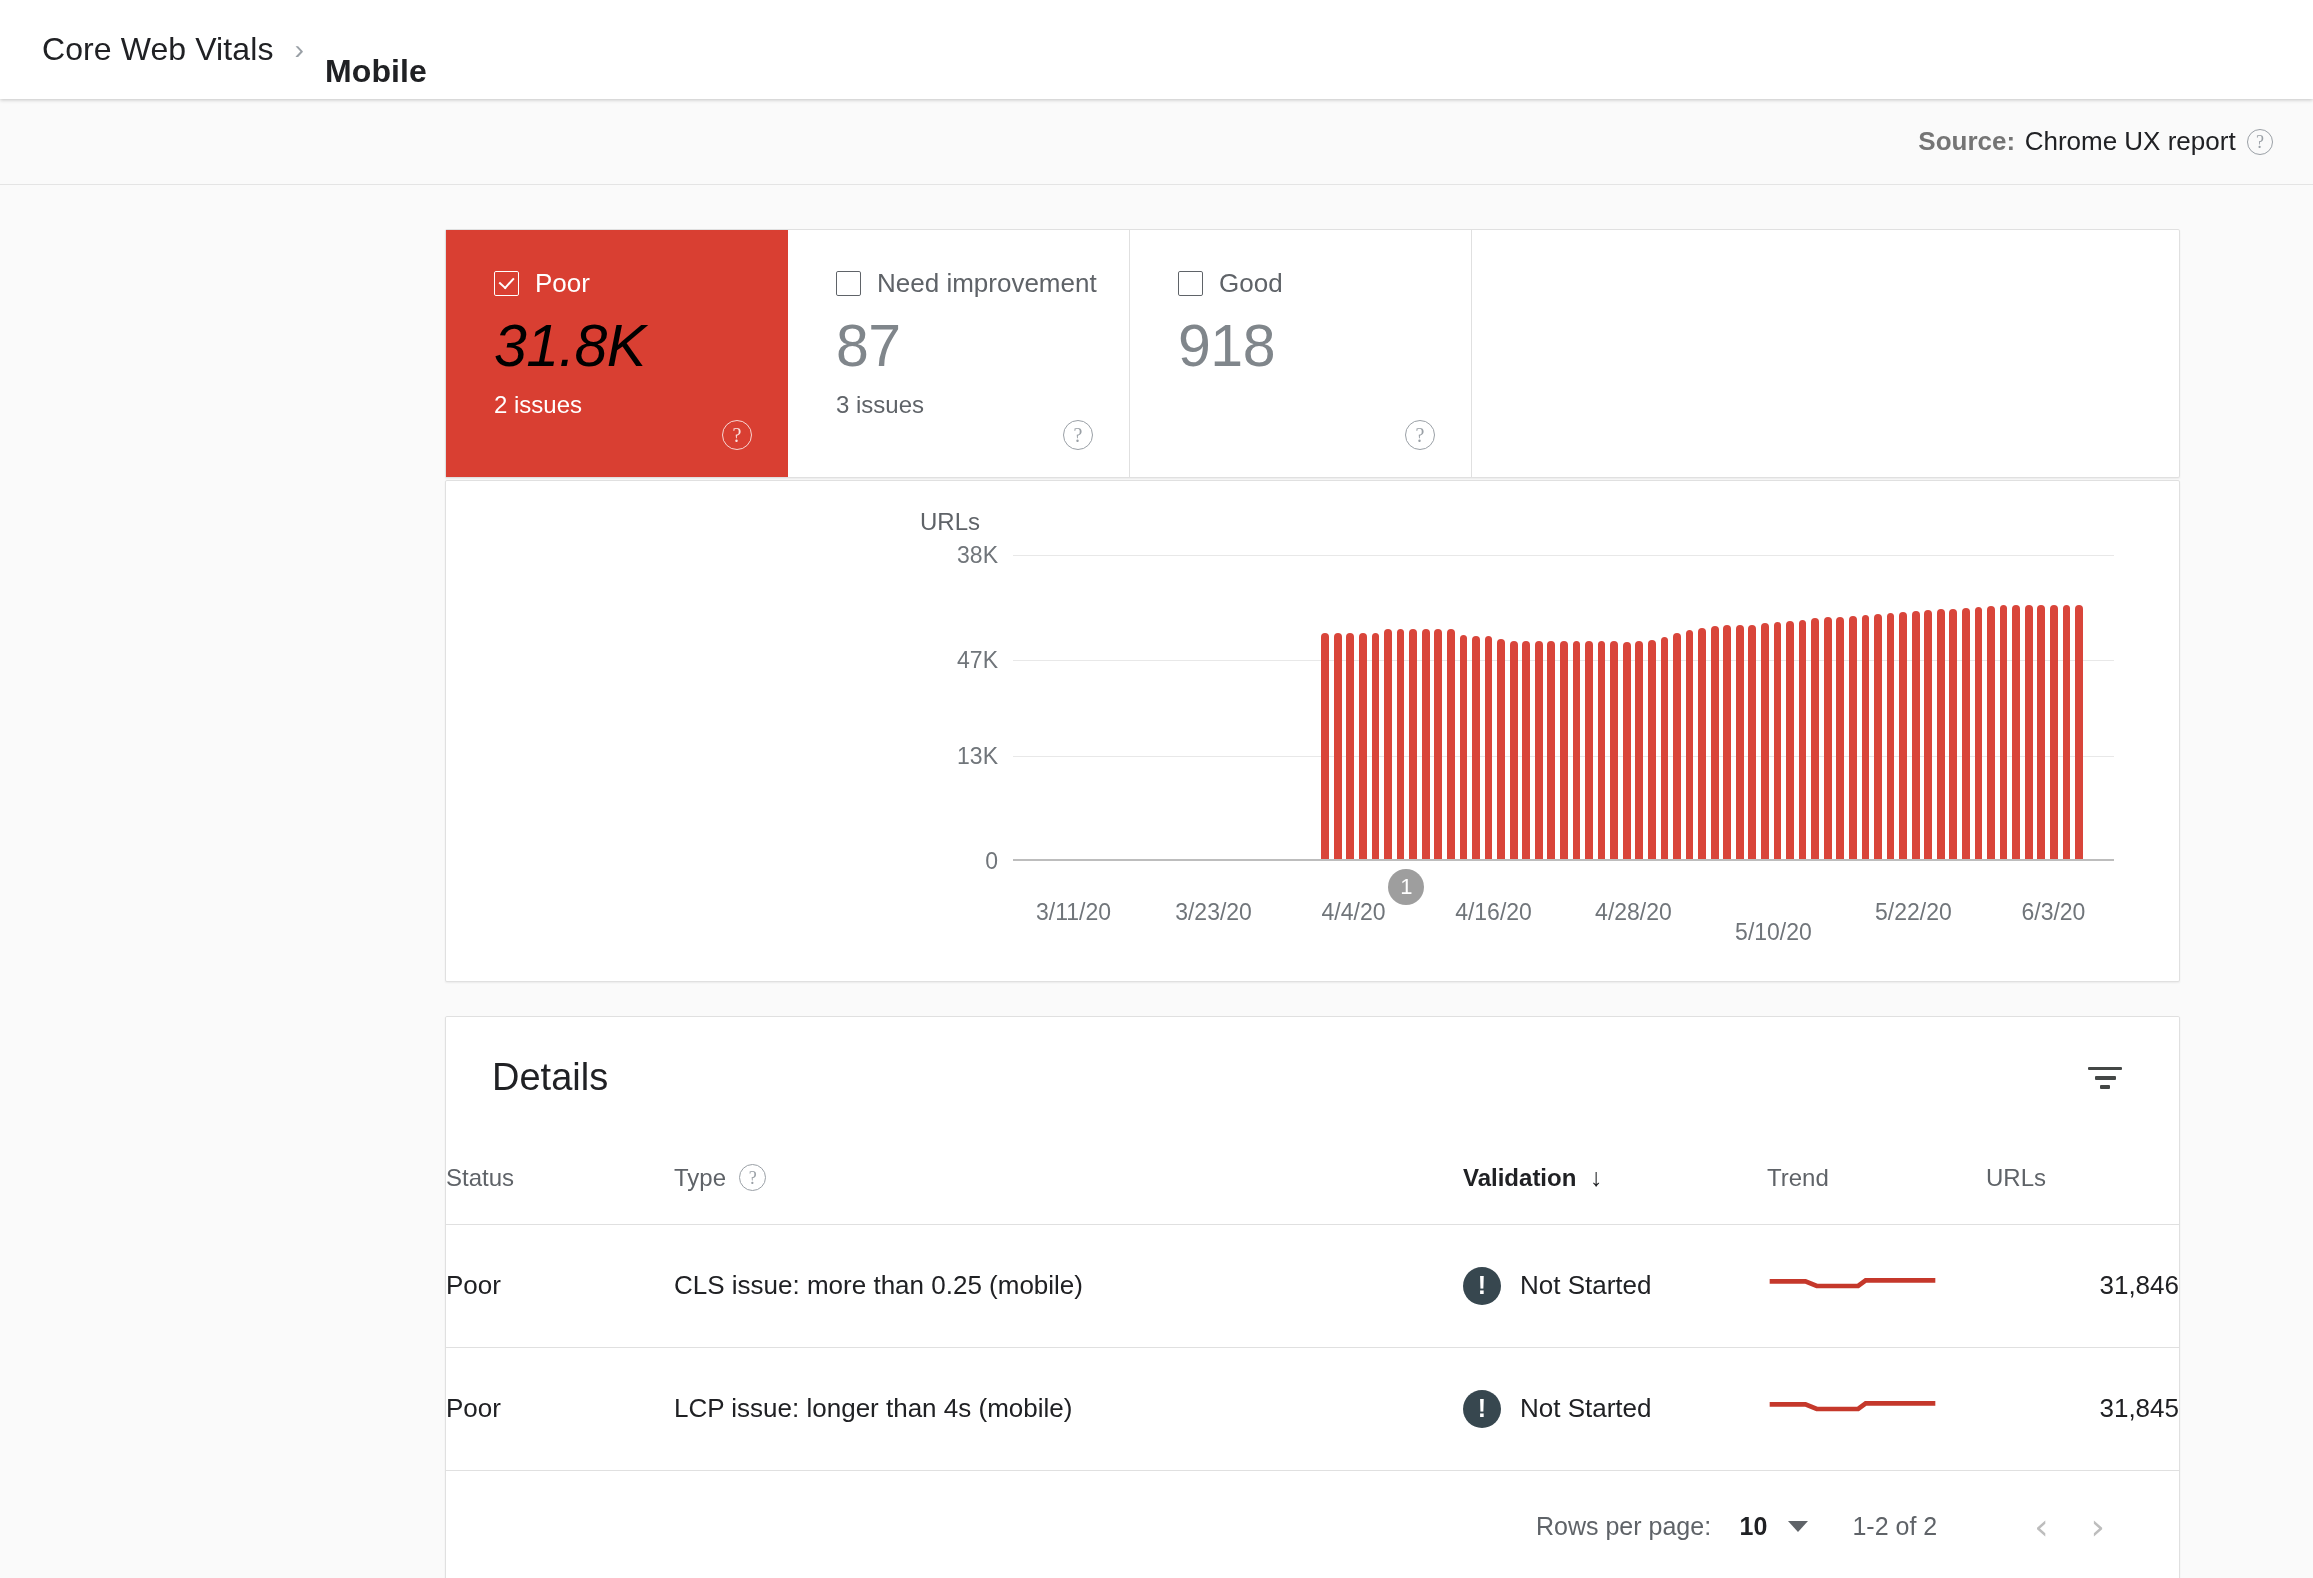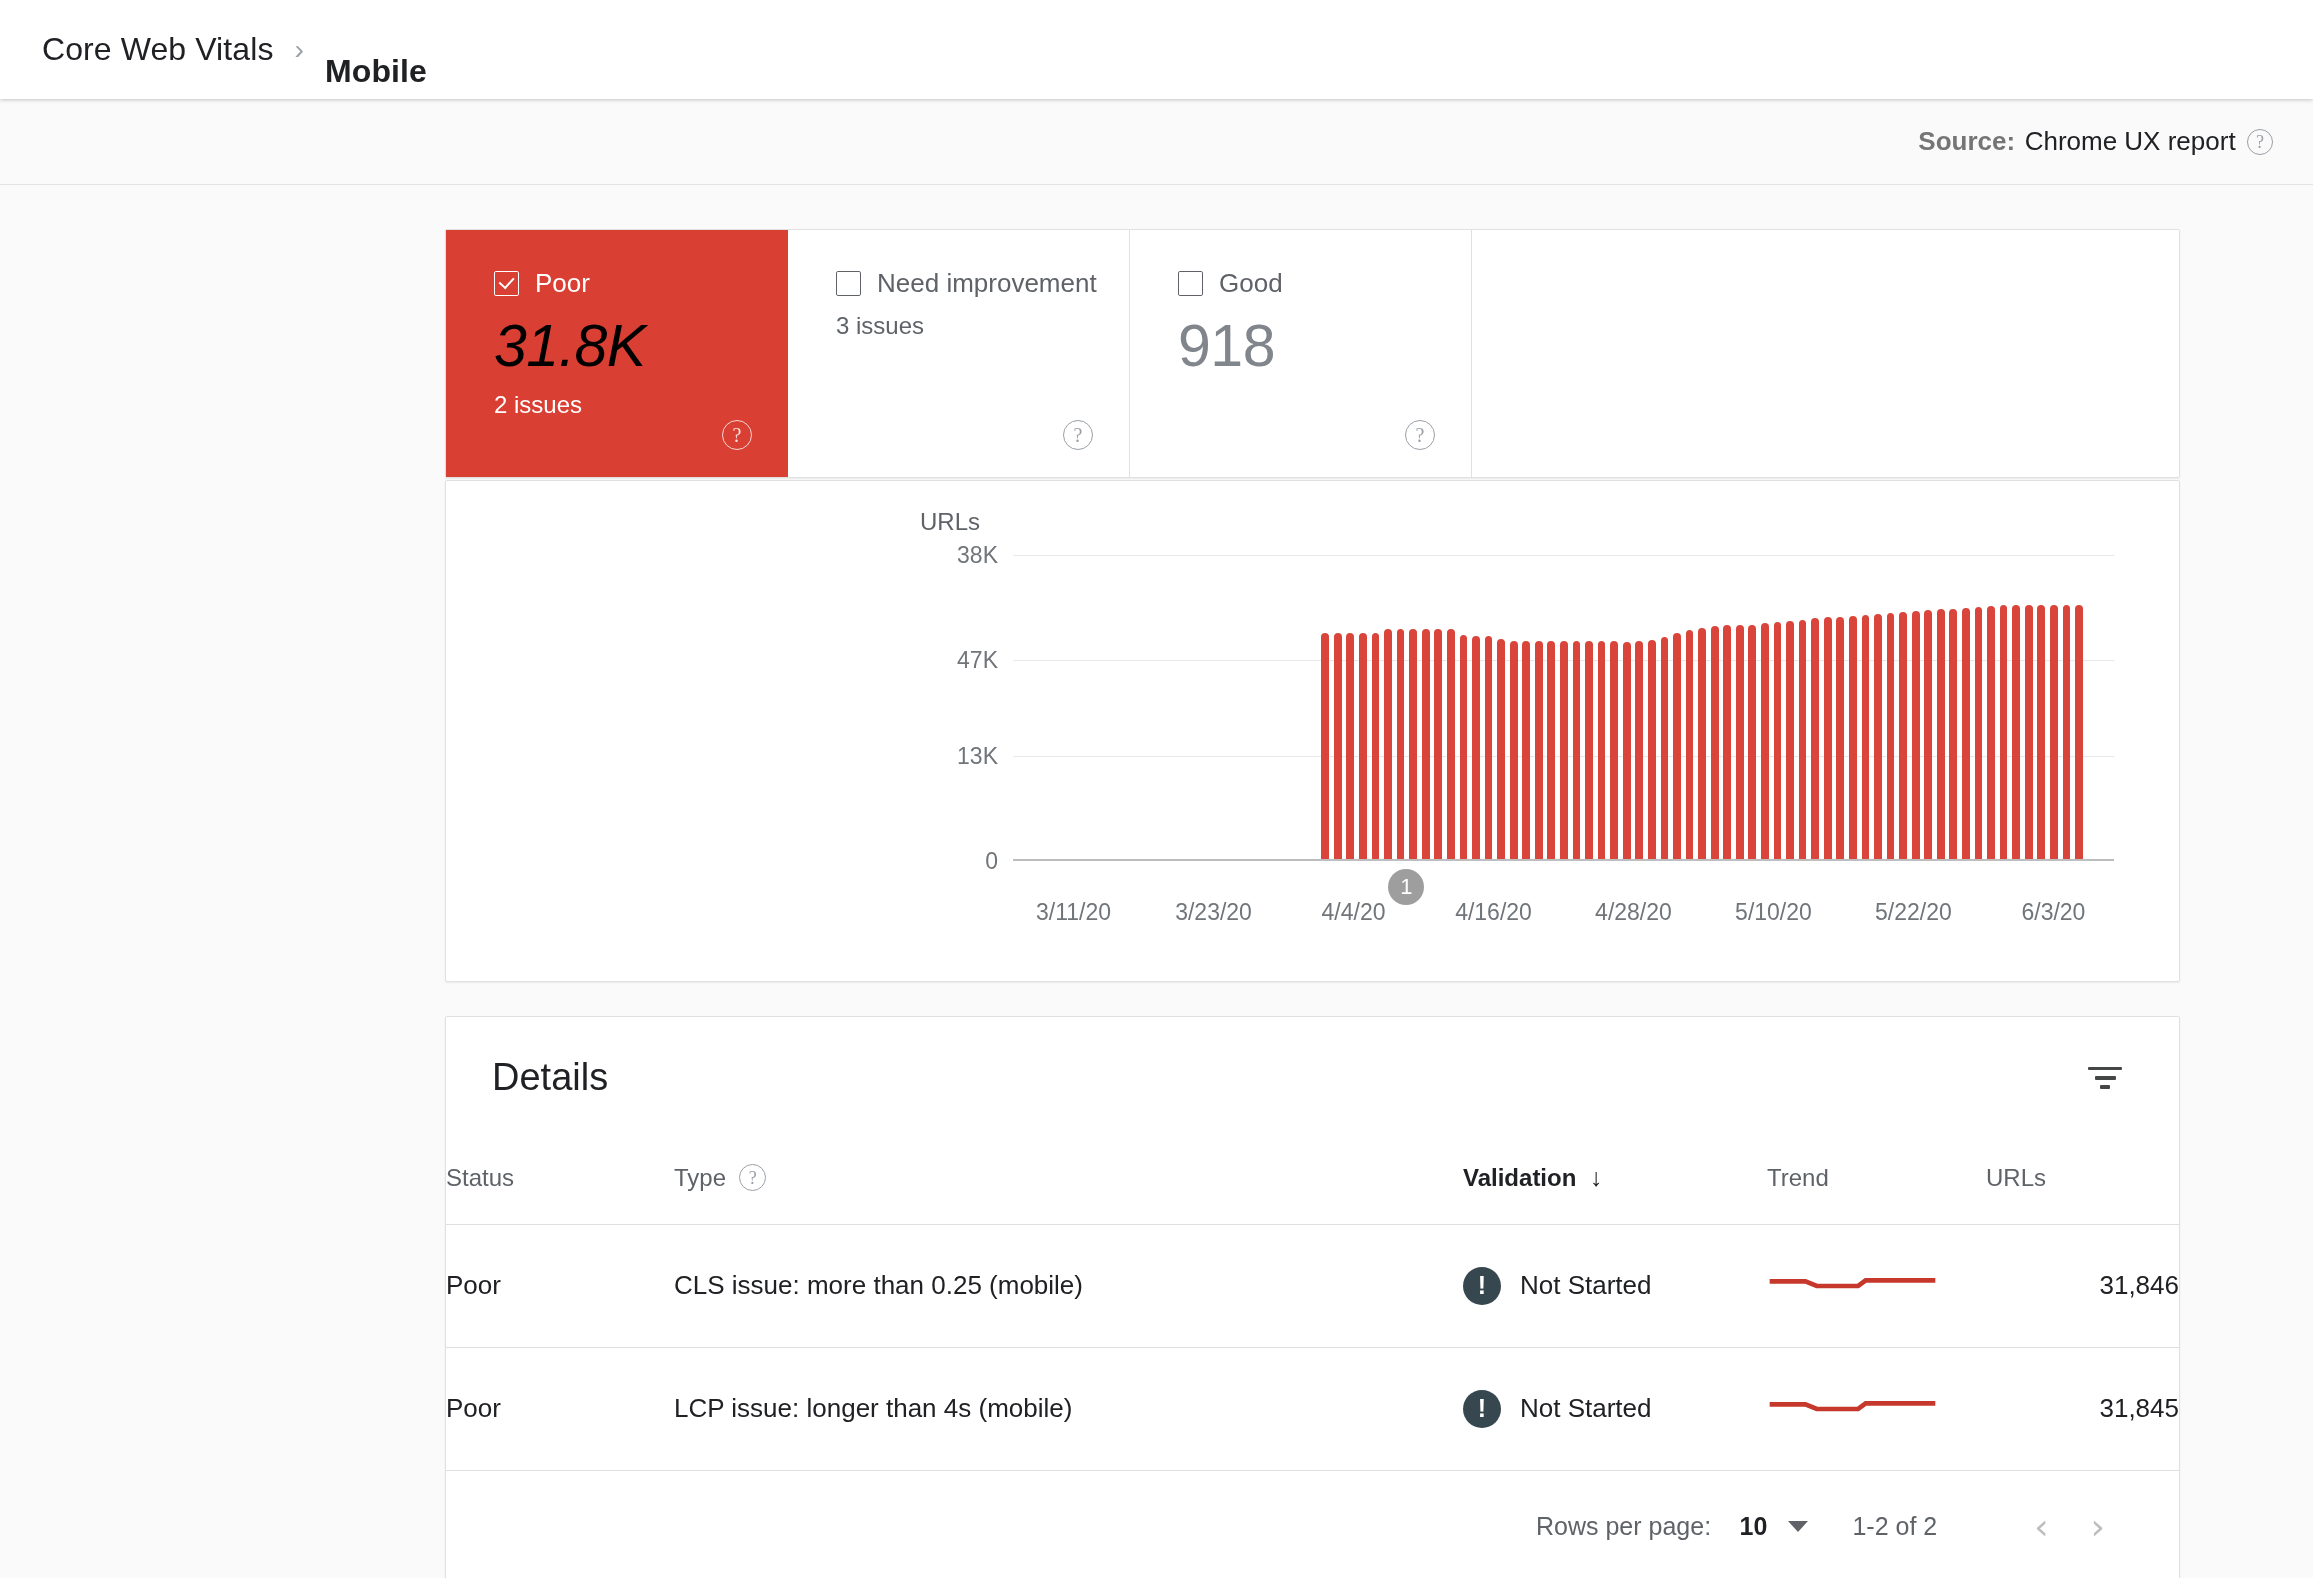--- a/index.html
+++ b/index.html
@@ -321,20 +321,21 @@
       <div class="metric-value">31.8K</div>
       <div class="metric-sub">2 issues</div>
       <span class="help-ring help-32 help-on-red metric-help">?</span>
     </div>
 
     <div class="metric">
       <div class="metric-head">
         <span class="cbox"></span>
         <span class="metric-label">Need improvement</span>
       </div>
+      <div class="metric-value">87</div>
       <div class="metric-sub">3 issues</div>
       <span class="help-ring help-32 metric-help">?</span>
     </div>
 
     <div class="metric">
       <div class="metric-head">
         <span class="cbox"></span>
         <span class="metric-label">Good</span>
       </div>
       <div class="metric-value">918</div>
@@ -615,21 +616,21 @@
           </div>
       <div class="axis-line"></div>
     </div>
 
     <div class="x-labels" id="xlabels">
           <div class="x-label" style="left: 5.5%;">3/11/20</div>
           <div class="x-label" style="left: 18.2143%;">3/23/20</div>
           <div class="x-label" style="left: 30.9286%;">4/4/20</div>
           <div class="x-label" style="left: 43.6429%;">4/16/20</div>
           <div class="x-label" style="left: 56.3571%;">4/28/20</div>
-          <div class="x-label" style="left: 69.0714%;">5/10/20</div>
+          <div class="x-label" style="left: 69.0714%; margin-top: 20px;">5/10/20</div>
           <div class="x-label" style="left: 81.7857%;">5/22/20</div>
           <div class="x-label" style="left: 94.5%;">6/3/20</div>
         </div>
     <div id="annots">
           <div class="annot" style="left: calc(22.7% + 567px);">1</div>
         </div>
   </div>
 
   <div class="card details-card">
     <div class="details-head">

